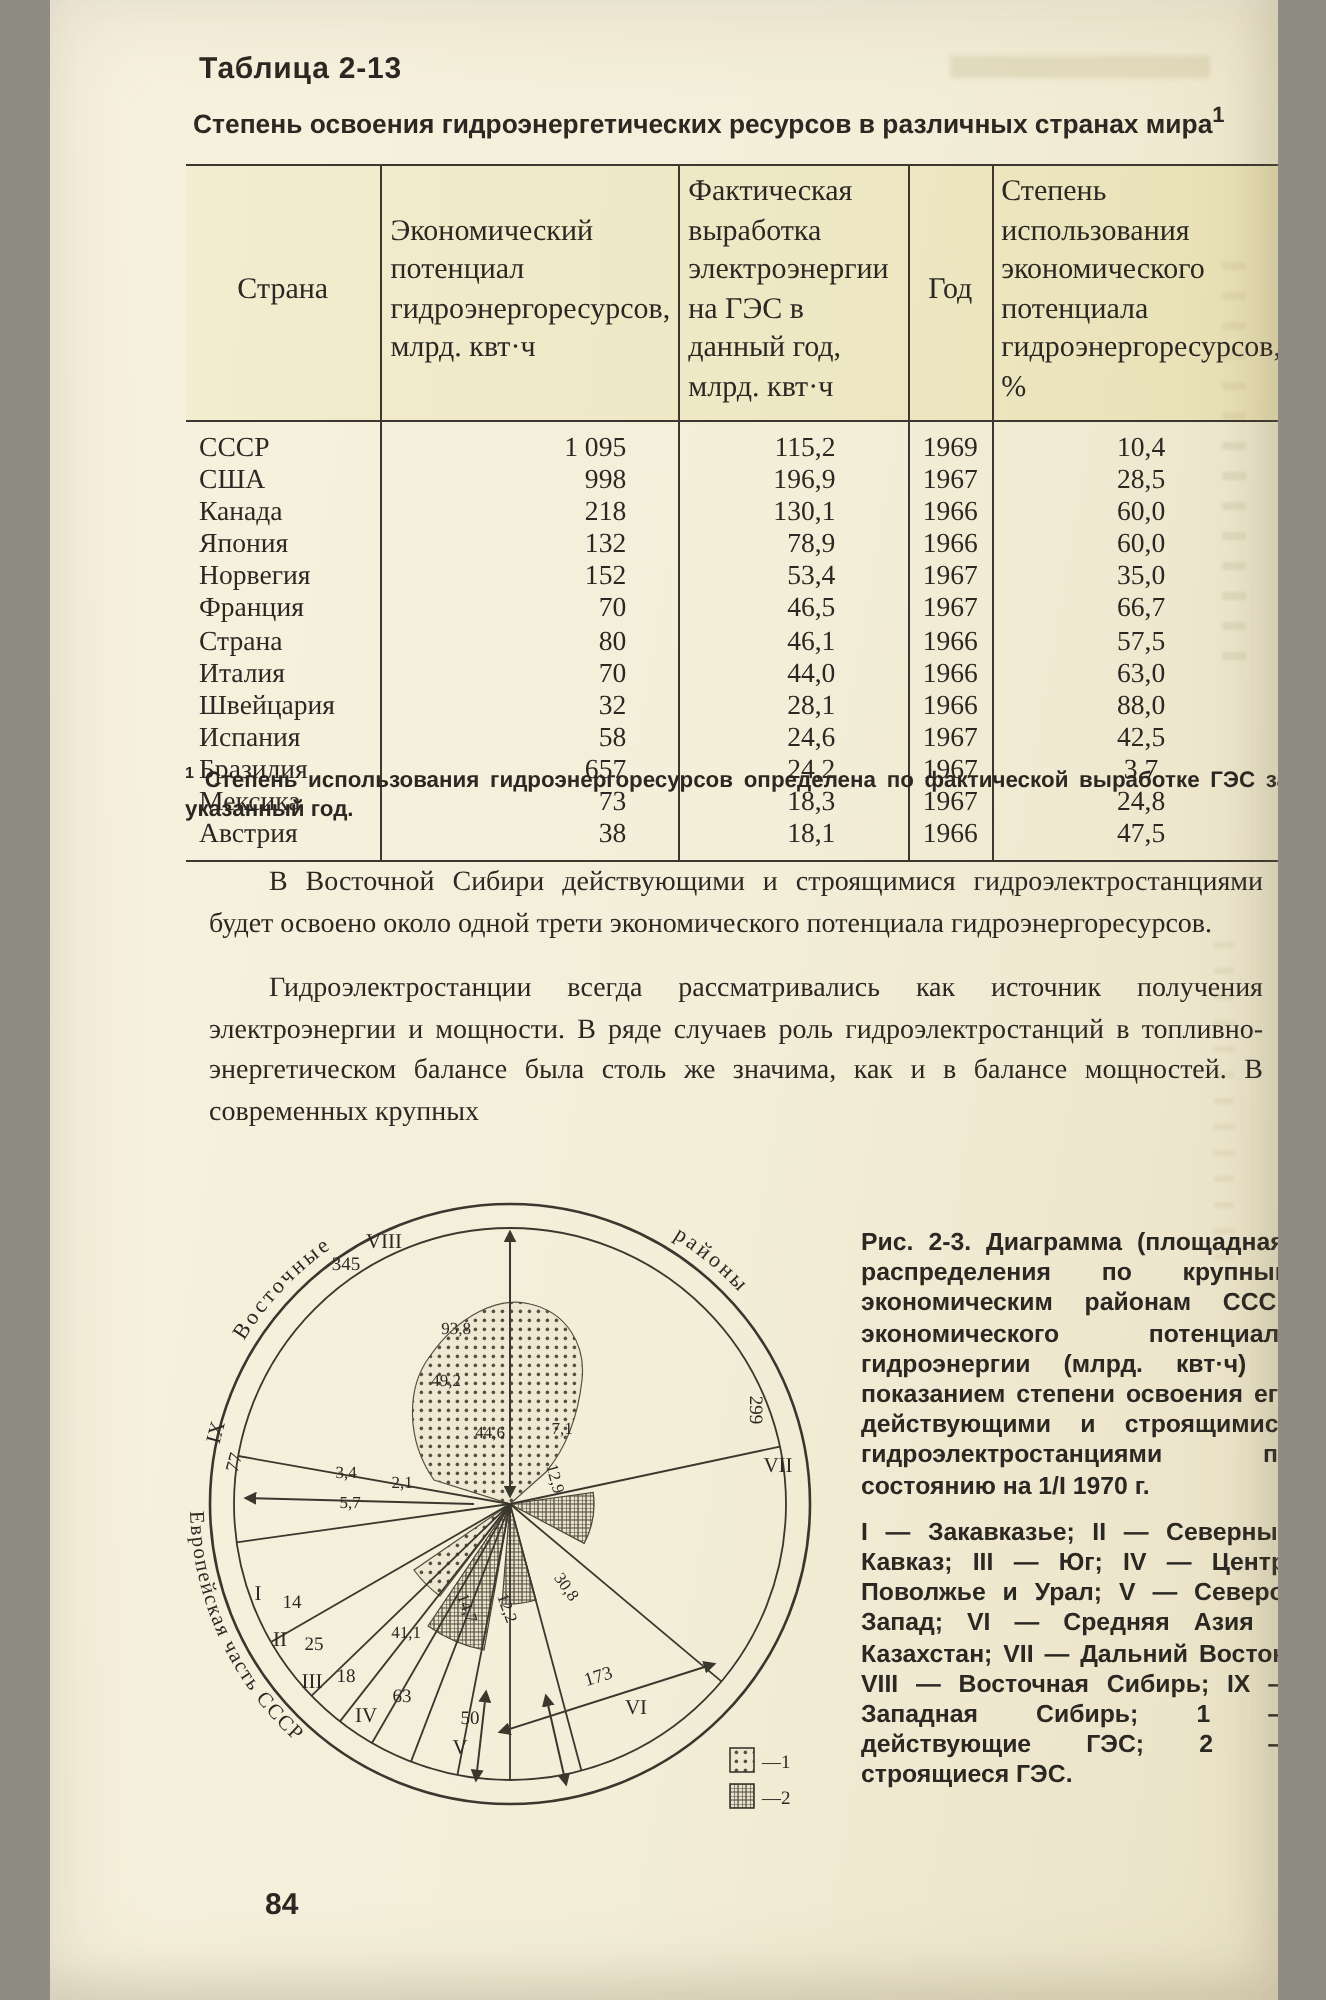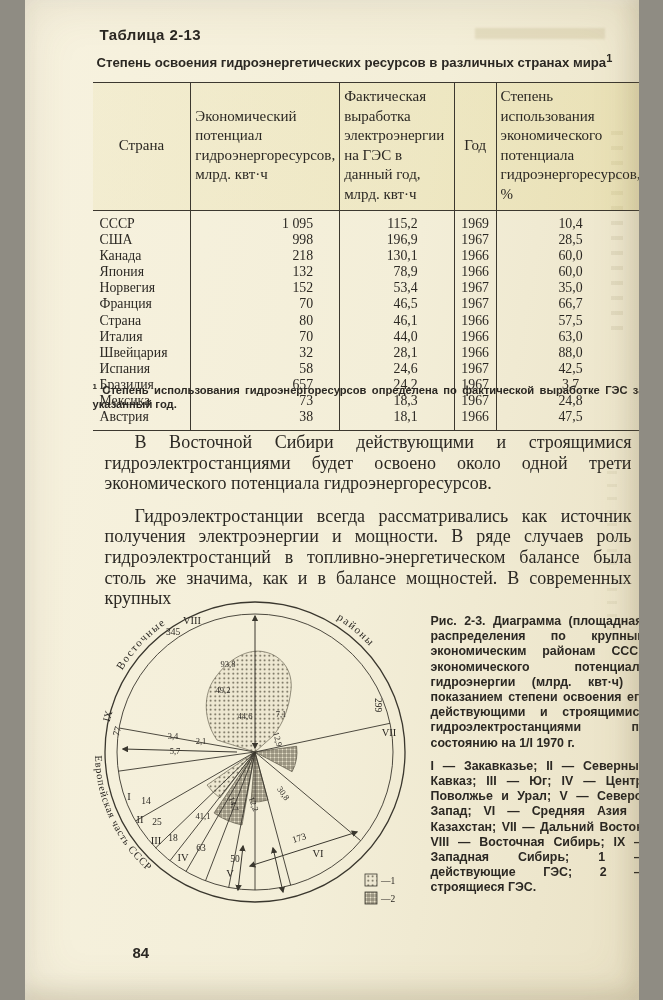--- a/index.html
+++ b/index.html
@@ -29,21 +29,21 @@
   table.tbl td:nth-child(4){text-align:center;}
   table.tbl td:nth-child(5){text-align:center;}
   table.tbl tbody tr:first-child td{padding-top:5px;}
   table.tbl tbody tr:last-child td{padding-bottom:5px;}
 
   .footnote{position:absolute;left:68px;top:380px;width:552px;
         font:bold 11.2px/14.5px "Liberation Sans",sans-serif;text-align:justify;}
   .footnote sup{font-size:8px;}
 
   .bodytext{position:absolute;left:68px;top:420px;width:551px;}
-  .bodytext p{margin:12px;font-size:18px;line-height:20.6px;text-align:justify;text-indent:30px;font-family:Liberation Serif, serif;}
+  .bodytext p{margin:12px;font-size:14px;line-height:20.6px;text-align:justify;text-indent:30px;font-family:Liberation Serif, serif;}
 
   .fig-svg{position:absolute;left:62px;top:586px;}
   .caption{position:absolute;left:406px;top:614px;width:216px;}
   .caption p{margin:0 0 8px;font:bold 12.4px/15.2px "Liberation Sans",sans-serif;text-align:justify;}
 
   .pagenum{position:absolute;left:84px;top:944px;font:bold 15px "Liberation Sans",sans-serif;margin-left:24px;}
 
   .dg-line{stroke:#3a372e;stroke-width:.9;}
   .dg-arrow{stroke:#3a372e;stroke-width:1;}
   .dg-num{font-family:"Liberation Serif",serif;font-size:10.5px;fill:#2b2823;}

